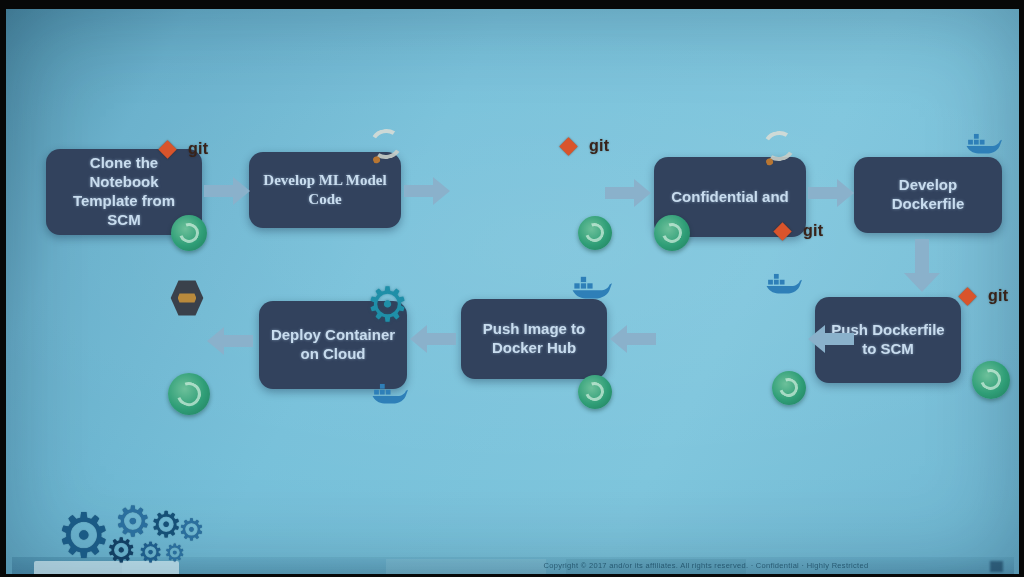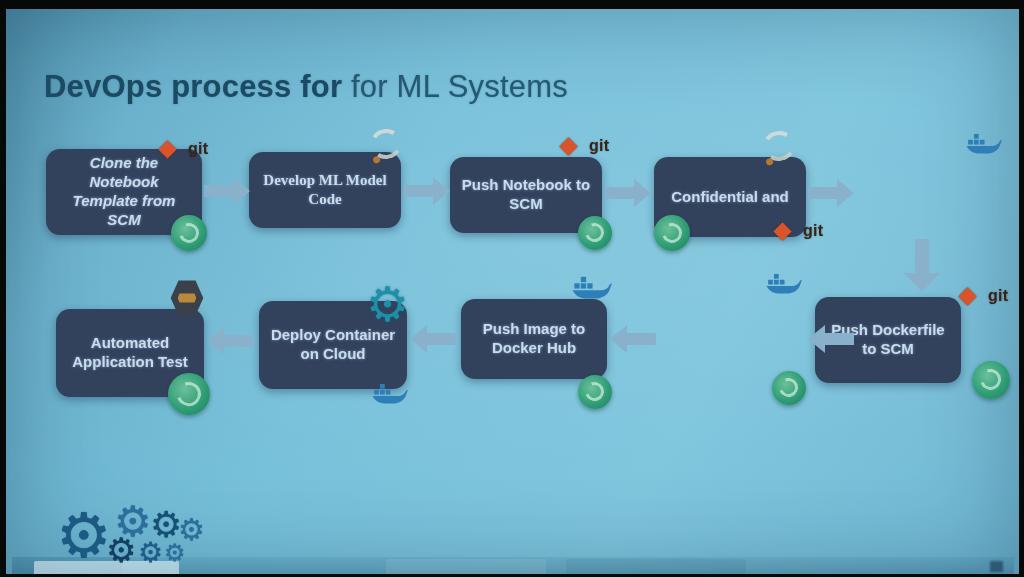--- a/index.html
+++ b/index.html
@@ -71,48 +71,42 @@
   .white-patch { position:absolute; left:28px; top:552px; width:145px; height:21px;
     background:rgba(238,249,251,.55); border-radius:2px; }
 </style>
 </head>
 <body>
 
 <div class="photo">
   <div class="slide">
     <div class="content">
 
-      <div class="title">
-        <span class="b">DevOps process for</span><span class="r"> for ML Systems</span>
-      </div>
-
-      <div class="box" style="left:40px; top:140px; width:156px; height:86px;font-style:italic;">
+
+      <div class="box" style="left:40px; top:140px; width:156px; height:86px;">
         <span>Clone the Notebook Template from SCM</span>
       </div>
       <div class="box" style="left:243px; top:143px; width:152px; height:76px;font-family:Liberation Serif, serif;">
         <span>Develop ML Model Code</span>
       </div>
-      <div class="box" style="left:444px; top:148px; width:152px; height:76px;">
-        <span>Push Notebook to SCM</span>
-      </div>
       <div class="box" style="left:648px; top:148px; width:152px; height:80px;">
         <span>Confidential and</span>
       </div>
+      <div class="box" style="left:848px; top:148px; width:148px; height:76px;">
+        <span>Develop Dockerfile</span>
+      </div>
 
       <div class="box" style="left:809px; top:288px; width:146px; height:86px;">
         <span>Push Dockerfile to SCM</span>
       </div>
       <div class="box" style="left:455px; top:290px; width:146px; height:80px;">
         <span>Push Image to Docker Hub</span>
       </div>
       <div class="box" style="left:253px; top:292px; width:148px; height:88px;justify-content:center;">
         <span>Deploy Container on Cloud</span>
-      </div>
-      <div class="box" style="left:50px; top:300px; width:148px; height:88px;">
-        <span>Automated Application Test</span>
       </div>
 
       <div class="arrow arrow-right" style="left:198px; top:168px;"></div>
       <div class="arrow arrow-right" style="left:398px; top:168px;"></div>
       <div class="arrow arrow-right" style="left:599px; top:170px;"></div>
       <div class="arrow arrow-right" style="left:802px; top:170px;"></div>
       <div class="arrow arrow-down" style="left:898px; top:230px;"></div>
       <div class="arrow arrow-left" style="left:802px; top:316px;"></div>
       <div class="arrow arrow-left" style="left:604px; top:316px;"></div>
       <div class="arrow arrow-left" style="left:404px; top:316px;"></div>
@@ -189,20 +183,21 @@
 
       <div class="icon hex" style="left:164px; top:270px; width:34px; height:38px;">
         <div class="hex-inner"></div>
       </div>
 
       <div class="footer-strip"></div>
       <div class="shade" style="left:6px; top:548px; width:110px; height:25px; background:rgba(10,60,95,.10);"></div>
       <div class="shade" style="left:380px; top:550px; width:160px; height:23px; background:rgba(255,255,255,.08);"></div>
       <div class="shade" style="left:560px; top:550px; width:180px; height:23px; background:rgba(10,60,95,.08);"></div>
       <div class="white-patch"></div>
+      <div class="footer-text">Copyright © 2017 and/or its affiliates. All rights reserved.  ·  Confidential  ·  Highly Restricted</div>
       <div class="page-smudge"></div>
 
       <div class="gear-logo">
         <span style="left:50px; top:496px; font-size:62px; color:#1a5a85;">⚙</span>
         <span style="left:108px; top:492px; font-size:42px; color:#2a6f9e;">⚙</span>
         <span style="left:144px; top:498px; font-size:36px; color:#155077;">⚙</span>
         <span style="left:172px; top:506px; font-size:30px; color:#2a6f9e;">⚙</span>
         <span style="left:100px; top:524px; font-size:34px; color:#123f63;">⚙</span>
         <span style="left:132px; top:530px; font-size:28px; color:#1d5d8c;">⚙</span>
         <span style="left:158px; top:532px; font-size:24px; color:#2a6f9e;">⚙</span>

